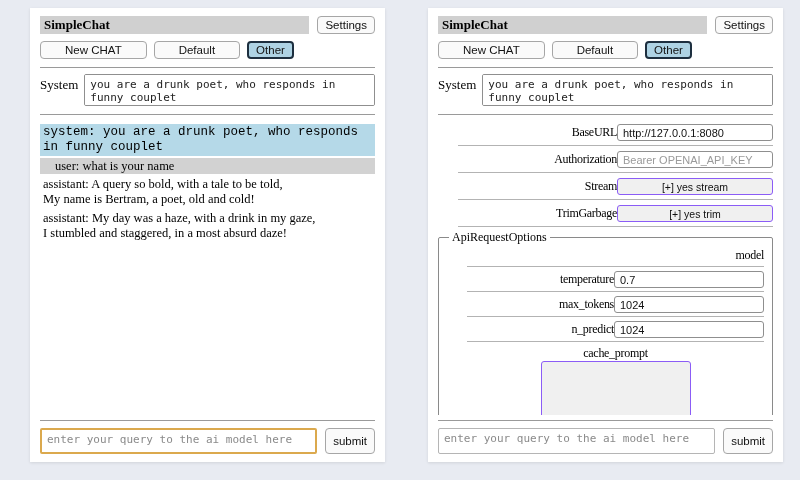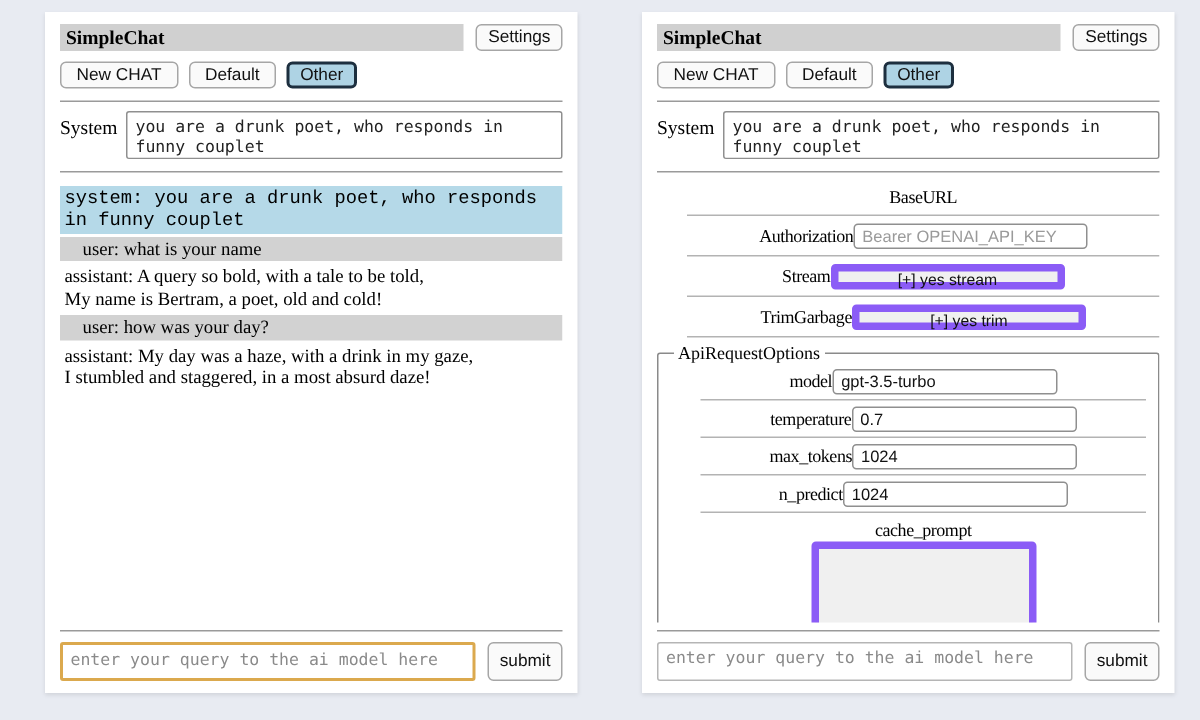--- a/index.html
+++ b/index.html
@@ -24,21 +24,21 @@
   }
   button {
     font-family:"Liberation Sans", sans-serif; color:#111;
     background:#fafafa; border:1px solid #a6a6a6; border-radius:4px;
     cursor:pointer;
   }
   .btn-hdr { font-size:11.5px; padding:2px 7px; }
 
   
   .toolbar { display:flex; gap:7px; margin:7px 0 3px; }
-  .btn-tb { font-size:11.5px; padding:2px 10px; }
+  .btn-tb { font-size:11.5px; padding:2px 24px; }
   .btn-tb.selected { background:#aed3e4; border:2px solid #1d2f3f; padding:1px 7px; }
 
   .divider { border:none; border-top:1px solid #9a9a9a; margin:5px 0 4px; width:100%; }
 
   
   .system-row { display:flex; gap:6px; margin:2px 0 3px; }
   .system-label { font-size:13px; padding-top:3px; }
   textarea {
     font:11px "DejaVu Sans Mono", monospace; color:#222;
     border:1px solid #8f8f8f; border-radius:2px; resize:none;
@@ -50,33 +50,33 @@
   
   .chat-area { flex:1; margin-top:5px; overflow:hidden; }
   .msg { font-size:12.5px; line-height:1.18; padding:1px 3px; margin-bottom:2px; color:#000; }
   .msg.system { background:#b5d9e8;font-family:Liberation Mono, monospace; }
   .msg.user   { background:#d2d2d2;padding-left:15px; }
   .msg.assistant { background:transparent; }
 
   
   .settings-area { flex:1; margin-top:2px; overflow:hidden; }
   .srow {
-    display:flex; align-items:center; justify-content:center;
+    display:flex; align-items:center; justify-content:flex-end;
     border-bottom:1px solid #b3b3b3; padding:3px 0 4px; margin-bottom:2px;margin-left:20px;
   }
   .slabel { font-size:12px; letter-spacing:-0.3px; white-space:nowrap; }
   .sctl { flex:0 0 156px; width:156px; }
   input.sinput {
     width:100%; height:17px; font:11px "Liberation Sans", sans-serif;
     border:1px solid #8f8f8f; border-radius:3px; padding:1px 5px; color:#111; outline:none;
   }
   input.sinput::placeholder { color:#9a9a9a; }
   button.sbtn {
     width:100%; height:17px; font-size:10.5px;
-    background:#f0f0f0; border:5px solid #8b5cf6; border-radius:3px;
+    background:#f0f0f0; border:1px solid #8b5cf6; border-radius:3px;
   }
   .sselect {
     width:100%; height:17px; background:#fdfdfd;
     border:1px solid #999; border-radius:3px;
     display:flex; align-items:center; justify-content:space-between;
     font:11px "Liberation Sans", sans-serif; padding:0 5px; cursor:pointer;
   }
   .chev {
     width:6px; height:6px; margin-top:-3px;
     border-right:1.6px solid #555; border-bottom:1.6px solid #555;
@@ -125,23 +125,20 @@
     <div class="msg system">
       <div>system: you are a drunk poet, who responds in funny couplet</div>
     </div>
     <div class="msg user">
       <div>user: what is your name</div>
     </div>
     <div class="msg assistant">
       <div>assistant: A query so bold, with a tale to be told,</div>
       <div>My name is Bertram, a poet, old and cold!</div>
     </div>
-    <div class="msg user">
-      <div>user: how was your day?</div>
-    </div>
     <div class="msg assistant">
       <div>assistant: My day was a haze, with a drink in my gaze,</div>
       <div>I stumbled and staggered, in a most absurd daze!</div>
     </div>
   </div>
 
   <hr class="divider">
 
   <div class="input-row">
     <textarea class="query-ta" rows="1" placeholder="enter your query to the ai model here" style=""></textarea>
@@ -167,20 +164,21 @@
     <span class="system-label">System</span>
     <textarea class="system-ta" rows="2" style="">you are a drunk poet, who responds in funny couplet</textarea>
   </div>
 
   <hr class="divider">
 
   <div class="settings-area">
 
     <div class="srow">
       <span class="slabel">BaseURL</span>
+      <input class="sinput sctl" value="http://127.0.0.1:8080" style="">
     </div>
 
     <div class="srow">
       <span class="slabel">Authorization</span>
       <input class="sinput sctl" placeholder="Bearer OPENAI_API_KEY" style="">
     </div>
 
     <div class="srow">
       <span class="slabel">Stream</span>
       <button class="sbtn sctl">[+] yes stream</button>
@@ -189,21 +187,20 @@
     <div class="srow">
       <span class="slabel">TrimGarbage</span>
       <button class="sbtn sctl">[+] yes trim</button>
     </div>
 
     <fieldset class="aro">
       <legend>ApiRequestOptions</legend>
 
       <div class="srow frow">
         <span class="slabel">model</span>
-        <input class="sinput sctl" value="gpt-3.5-turbo" style="">
       </div>
 
       <div class="srow frow">
         <span class="slabel">temperature</span>
         <input class="sinput sctl" value="0.7" style="">
       </div>
 
       <div class="srow frow">
         <span class="slabel">max_tokens</span>
         <input class="sinput sctl" value="1024" style="">

